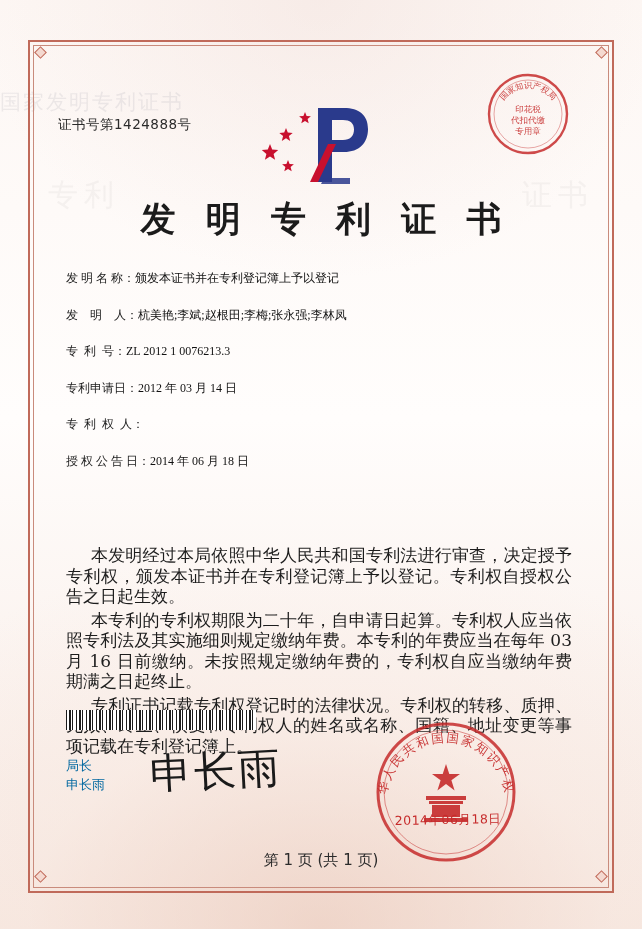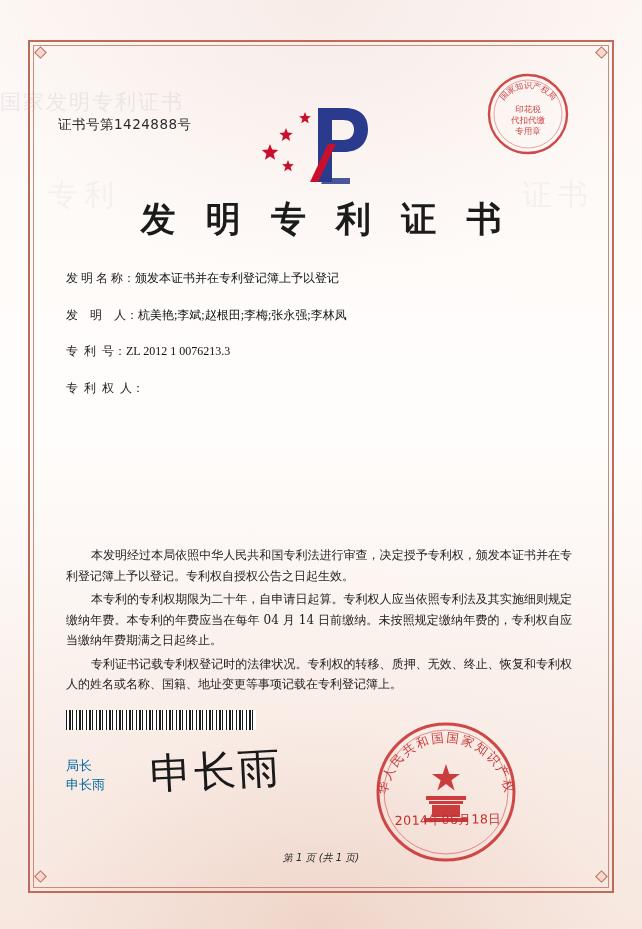--- a/index.html
+++ b/index.html
@@ -139,21 +139,21 @@
     white-space: pre;
     color: #111111;
   }
 
   
   .body-text {
     position: absolute;
     left: 66px; top: 545px;
     width: 506px;
     font-family: "DejaVu Serif", serif;
-    font-size: 12px;
+    font-size: 17px;
     line-height: 20.5px;
     color: #1d1d1d;
     text-align: justify;
   }
   .body-text p {
     margin: 0 0 3px 0;
     text-indent: 25px;
   }
 
   
@@ -210,24 +210,23 @@
     letter-spacing: 0.5px;
     transform: rotate(-1deg);
   }
 
   
   .footer {
     position: absolute;
     left: 0; top: 851px;
     width: 100%;
     text-align: center;
-    font-size: 10px;
+    font-size: 15px;
     color: #2b2b2b;
     font-family: "DejaVu Sans", sans-serif;
-    font-style: italic;
   }
 </style>
 </head>
 <body>
 
 <div class="page">
   <div class="paper-tint"></div>
 
   <div class="watermark">国家发明专利证书</div>
   <div class="watermark-side" style="left:48px; top:175px;">专利</div>
@@ -282,27 +281,35 @@
     </div>
     <div class="field-row">
       <span class="field-label">发    明    人：</span>
       <span class="field-value">杭美艳;李斌;赵根田;李梅;张永强;李林凤</span>
     </div>
     <div class="field-row">
       <span class="field-label">专  利  号：</span>
       <span class="field-value">ZL 2012 1 0076213.3</span>
     </div>
     <div class="field-row">
+      <span class="field-label">专利申请日：</span>
+      <span class="field-value">2012 年 03 月 14 日</span>
+    </div>
+    <div class="field-row">
       <span class="field-label">专  利  权  人：</span>
+    </div>
+    <div class="field-row">
+      <span class="field-label">授 权 公 告 日：</span>
+      <span class="field-value">2014 年 06 月 18 日</span>
     </div>
   </div>
 
   <div class="body-text">
     <p>本发明经过本局依照中华人民共和国专利法进行审查，决定授予专利权，颁发本证书并在专利登记簿上予以登记。专利权自授权公告之日起生效。</p>
-    <p>本专利的专利权期限为二十年，自申请日起算。专利权人应当依照专利法及其实施细则规定缴纳年费。本专利的年费应当在每年 04 月 14 日前缴纳。未按照规定缴纳年费的，专利权自应当缴纳年费期满之日起终止。</p>
+    <p>本专利的专利权期限为二十年，自申请日起算。专利权人应当依照专利法及其实施细则规定缴纳年费。本专利的年费应当在每年 03 月 16 日前缴纳。未按照规定缴纳年费的，专利权自应当缴纳年费期满之日起终止。</p>
     <p>专利证书记载专利权登记时的法律状况。专利权的转移、质押、无效、终止、恢复和专利权人的姓名或名称、国籍、地址变更等事项记载在专利登记簿上。</p>
   </div>
 
   <div class="barcode"></div>
 
   <div class="sig-labels">
     <div>局长</div>
     <div>申长雨</div>
   </div>
 

